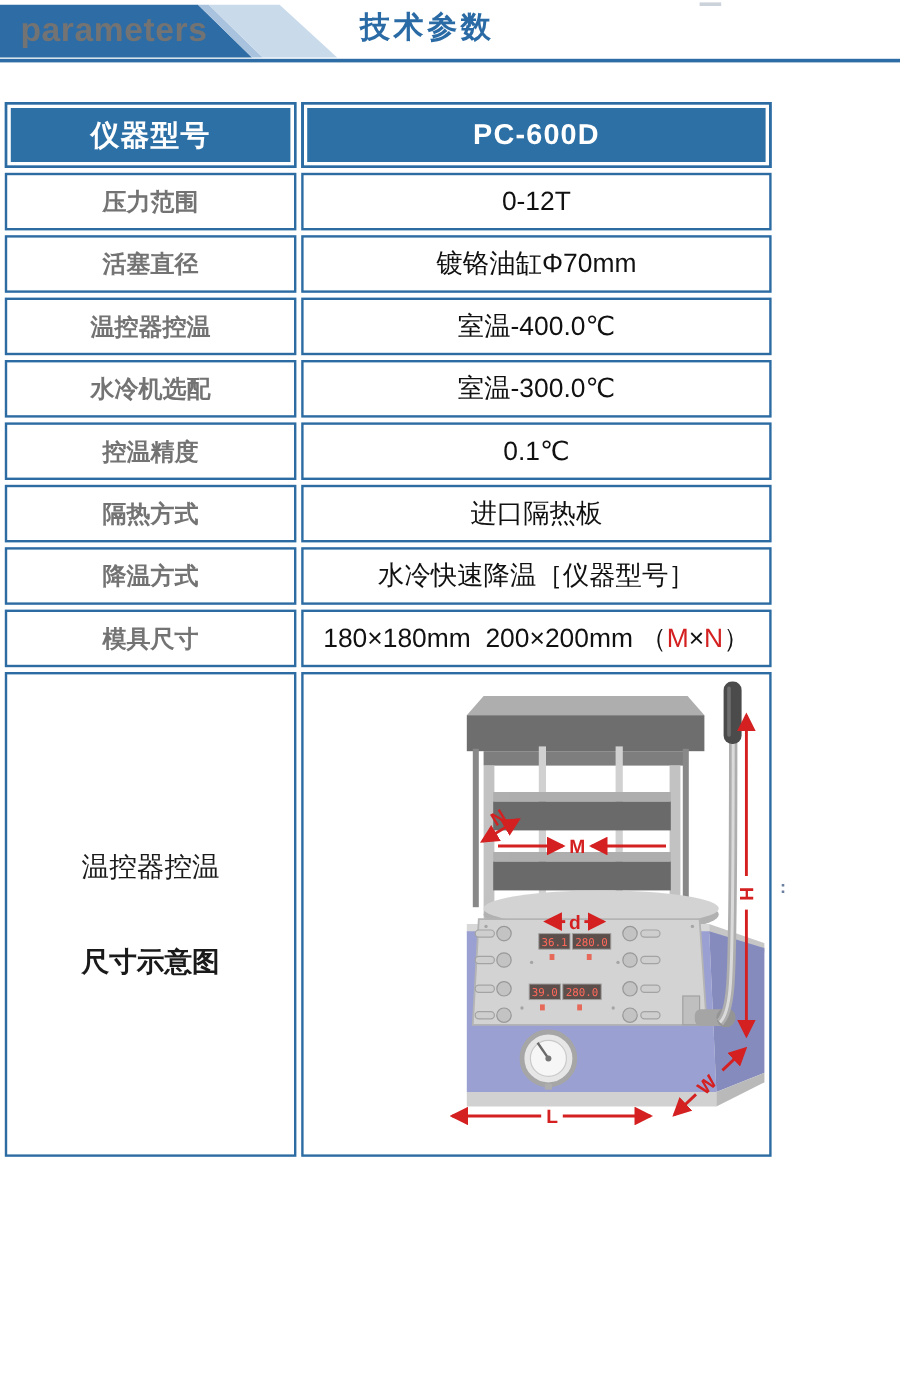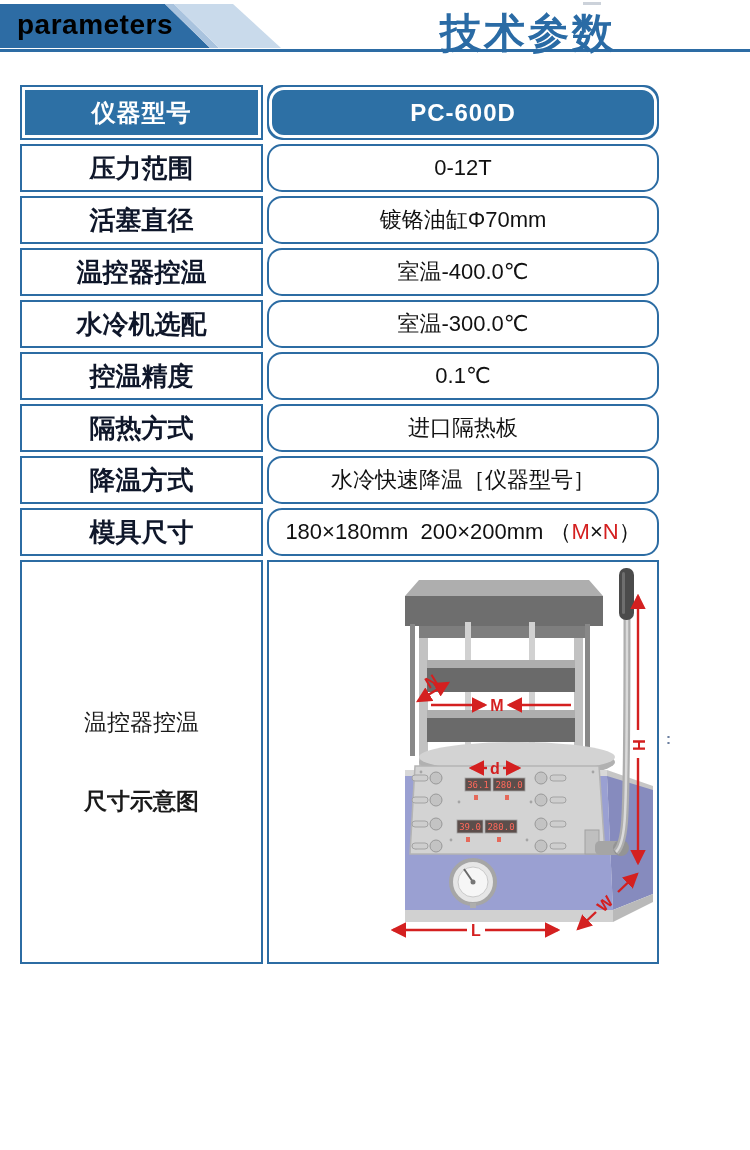--- a/index.html
+++ b/index.html
@@ -6,34 +6,34 @@
   html,body { background:#ffffff; }
   .page {
     position:relative; width:750px; height:1150px; background:#fff;
     font-family:"Liberation Sans","DejaVu Sans",sans-serif; overflow:hidden;
   }
   
   .banner { position:absolute; top:0; left:0; width:750px; height:58px; }
   .banner svg { position:absolute; top:0; left:0; }
   .ribbon-text {
     position:absolute; left:17px; top:9px; width:150px; text-align:center;
-    color:#000000; font-weight:bold; font-size:28px; letter-spacing:0.5px;
+    color:#737373; font-weight:bold; font-size:28px; letter-spacing:0.5px;
   }
   .page-title {
-    position:absolute; left:316px; top:6px; width:300px; text-align:right;
-    color:#2a6ba5; font-weight:bold; font-size:41px; letter-spacing:3px;
+    position:absolute; left:300px; top:6px; width:300px; text-align:left;
+    color:#2a6ba5; font-weight:bold; font-size:25px; letter-spacing:3px;
   }
   
   table.spec {
-    position:absolute; top:81px; left:16px; width:647px;
+    position:absolute; top:81px; left:0; width:647px;
     border-collapse:separate; border-spacing:4px; table-layout:fixed;
   }
   table.spec td { border:2px solid #2c6ca3; text-align:center; vertical-align:middle; padding:0; }
-  td.c-label { width:243px; font-weight:bold; color:#0f172a; font-size:26px; height:48px; }
-  td.c-value { color:#111; font-size:22px; white-space:pre-wrap;border-radius:15px; }
+  td.c-label { width:243px; font-weight:bold; color:#737373; font-size:20px; height:48px; }
+  td.c-value { color:#111; font-size:22px; white-space:pre-wrap; }
   tr.hdr td { background:#2d70a5; color:#ffffff; font-weight:bold; font-size:24px;
               height:55px; box-shadow:inset 0 0 0 3px #ffffff; letter-spacing:1px; }
   tr.fig td { height:404px; }
   td.fig-label { font-weight:normal; font-size:23px; color:#1a1a1a; }
   td.fig-label .cap-line { display:block; }
   td.fig-label .cap-line + .cap-line { margin-top:48px;font-weight:bold; }
   .red { color:#d42020; }
   .machine-wrap { width:490px; height:400px; margin:0 auto; }
 </style>
 </head>

